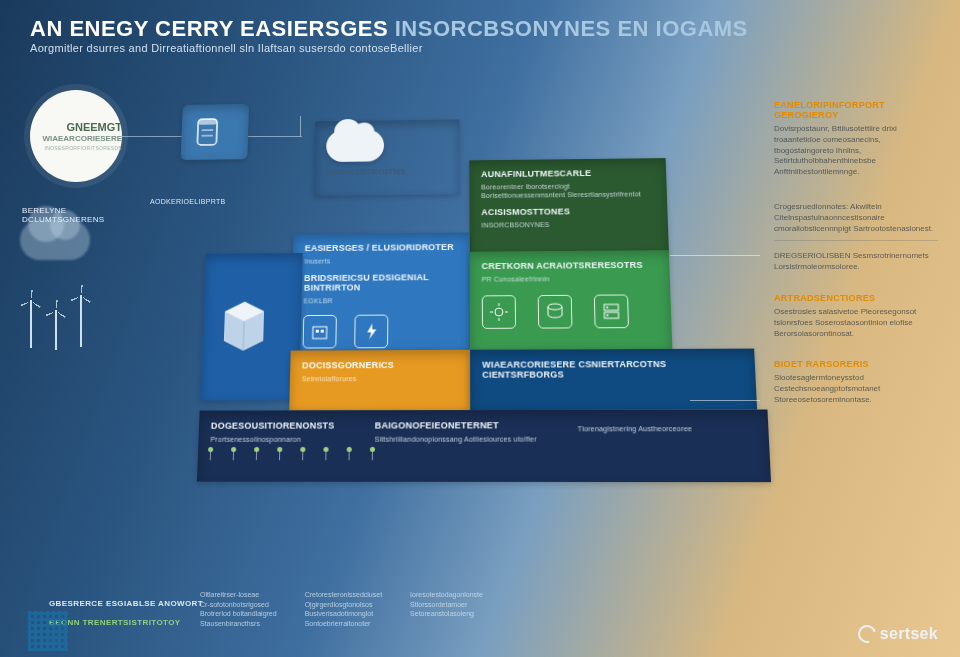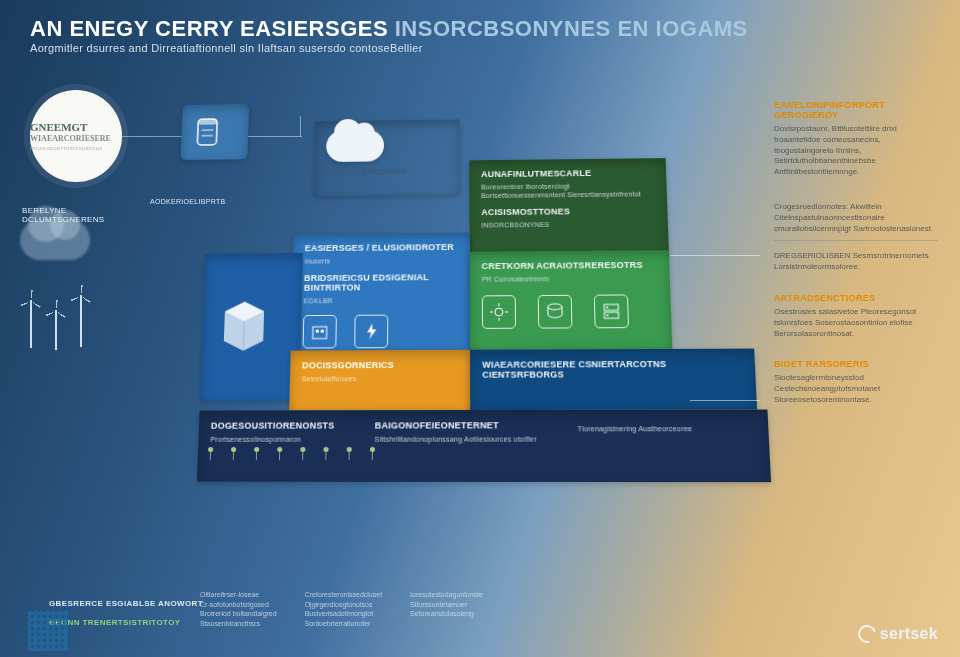--- a/index.html
+++ b/index.html
@@ -23,24 +23,23 @@
   .subtitle { font-size: 11px; color: #d0e0ee; letter-spacing: 0.3px; }
 
   
   .stage { position: absolute; inset: 0; }
 
   
   .badge-circle {
     position: absolute; left: 30px; top: 90px;
     width: 92px; height: 92px; border-radius: 50%;
     background: #f8f8f5; color: #4a6b50;
-    display: flex; flex-direction: column; align-items: flex-start; justify-content: center;
+    display: flex; flex-direction: column; align-items: flex-end; justify-content: center;
     text-align: center; font-weight: 700; font-size: 11px; line-height: 1.1;
     box-shadow: 0 0 0 6px rgba(255,255,255,0.08);
-    font-family: Liberation Serif, serif;
   }
   .badge-circle .b2 { font-size: 8px; font-weight: 600; color: #7a9080; margin-top: 2px; }
   .badge-circle .b3 { font-size: 5px; font-weight: 400; color: #a0b0a0; margin-top: 2px; letter-spacing: 0.3px; }
 
   .cloud-label {
     position: absolute; font-size: 8px; color: #e8f0f8; letter-spacing: 0.3px;
   }
   .cloud-shape {
     position: absolute; width: 70px; height: 40px;
     background: rgba(200,220,235,0.35); border-radius: 40px;

